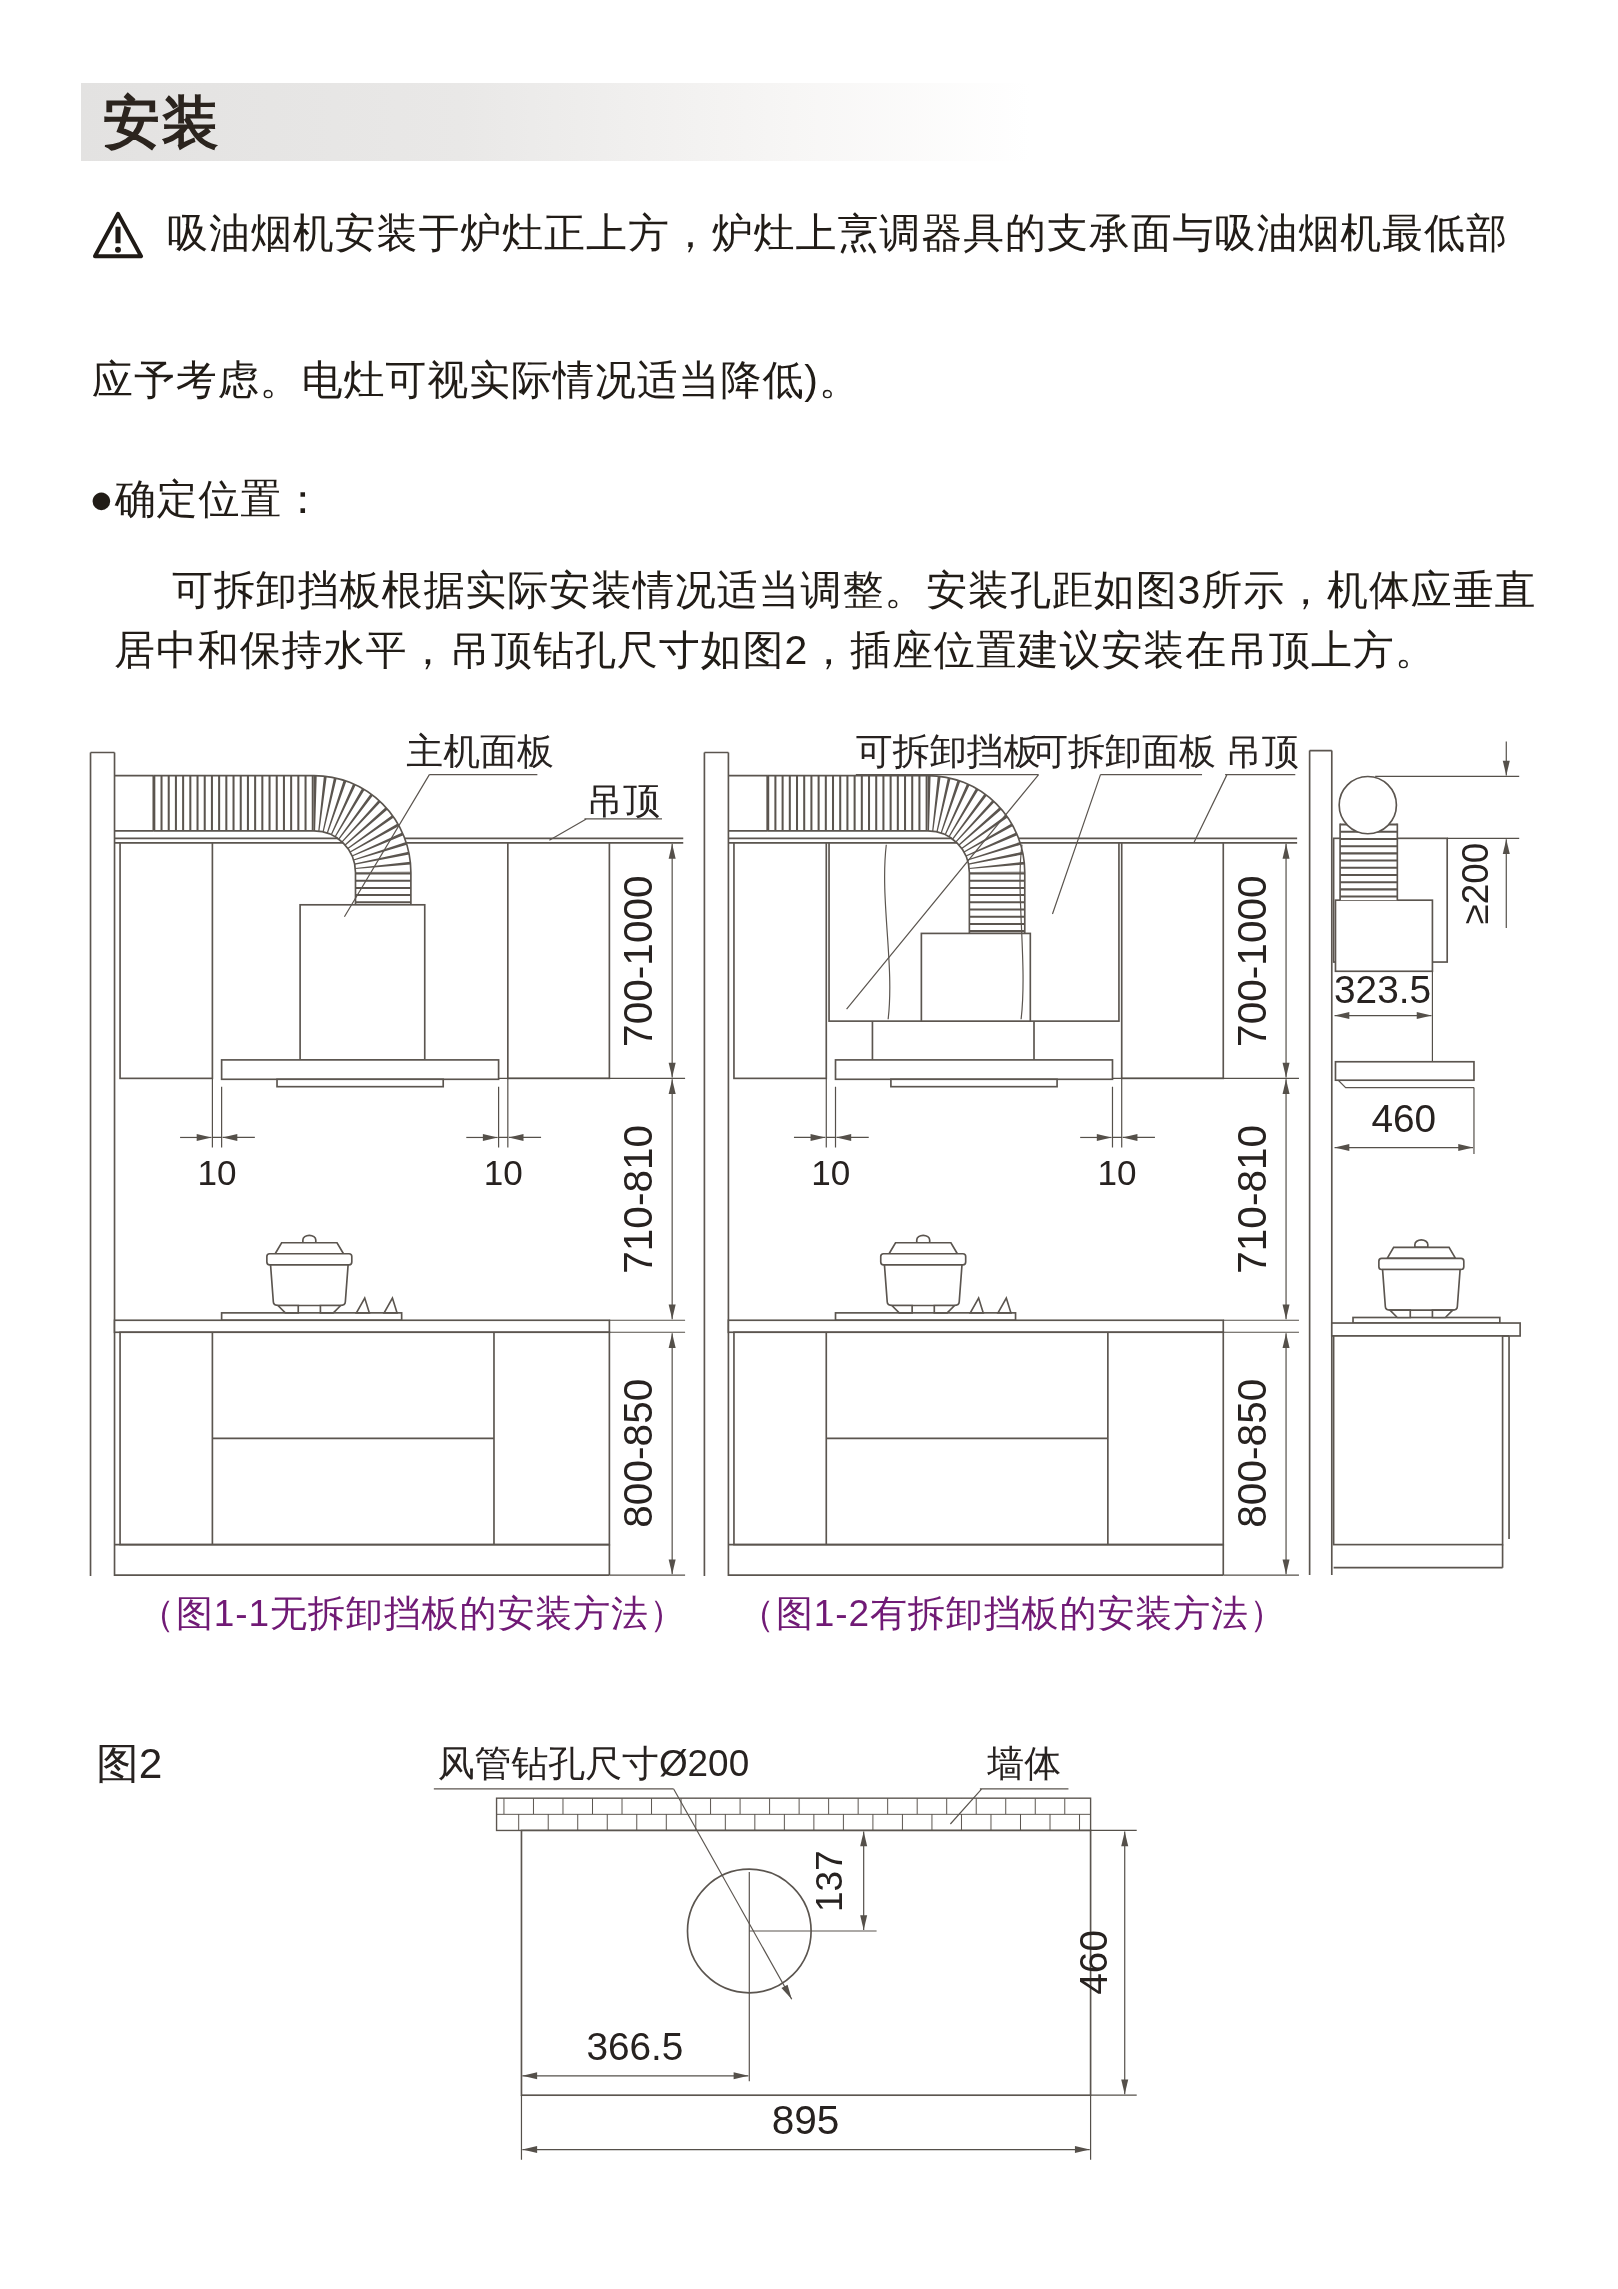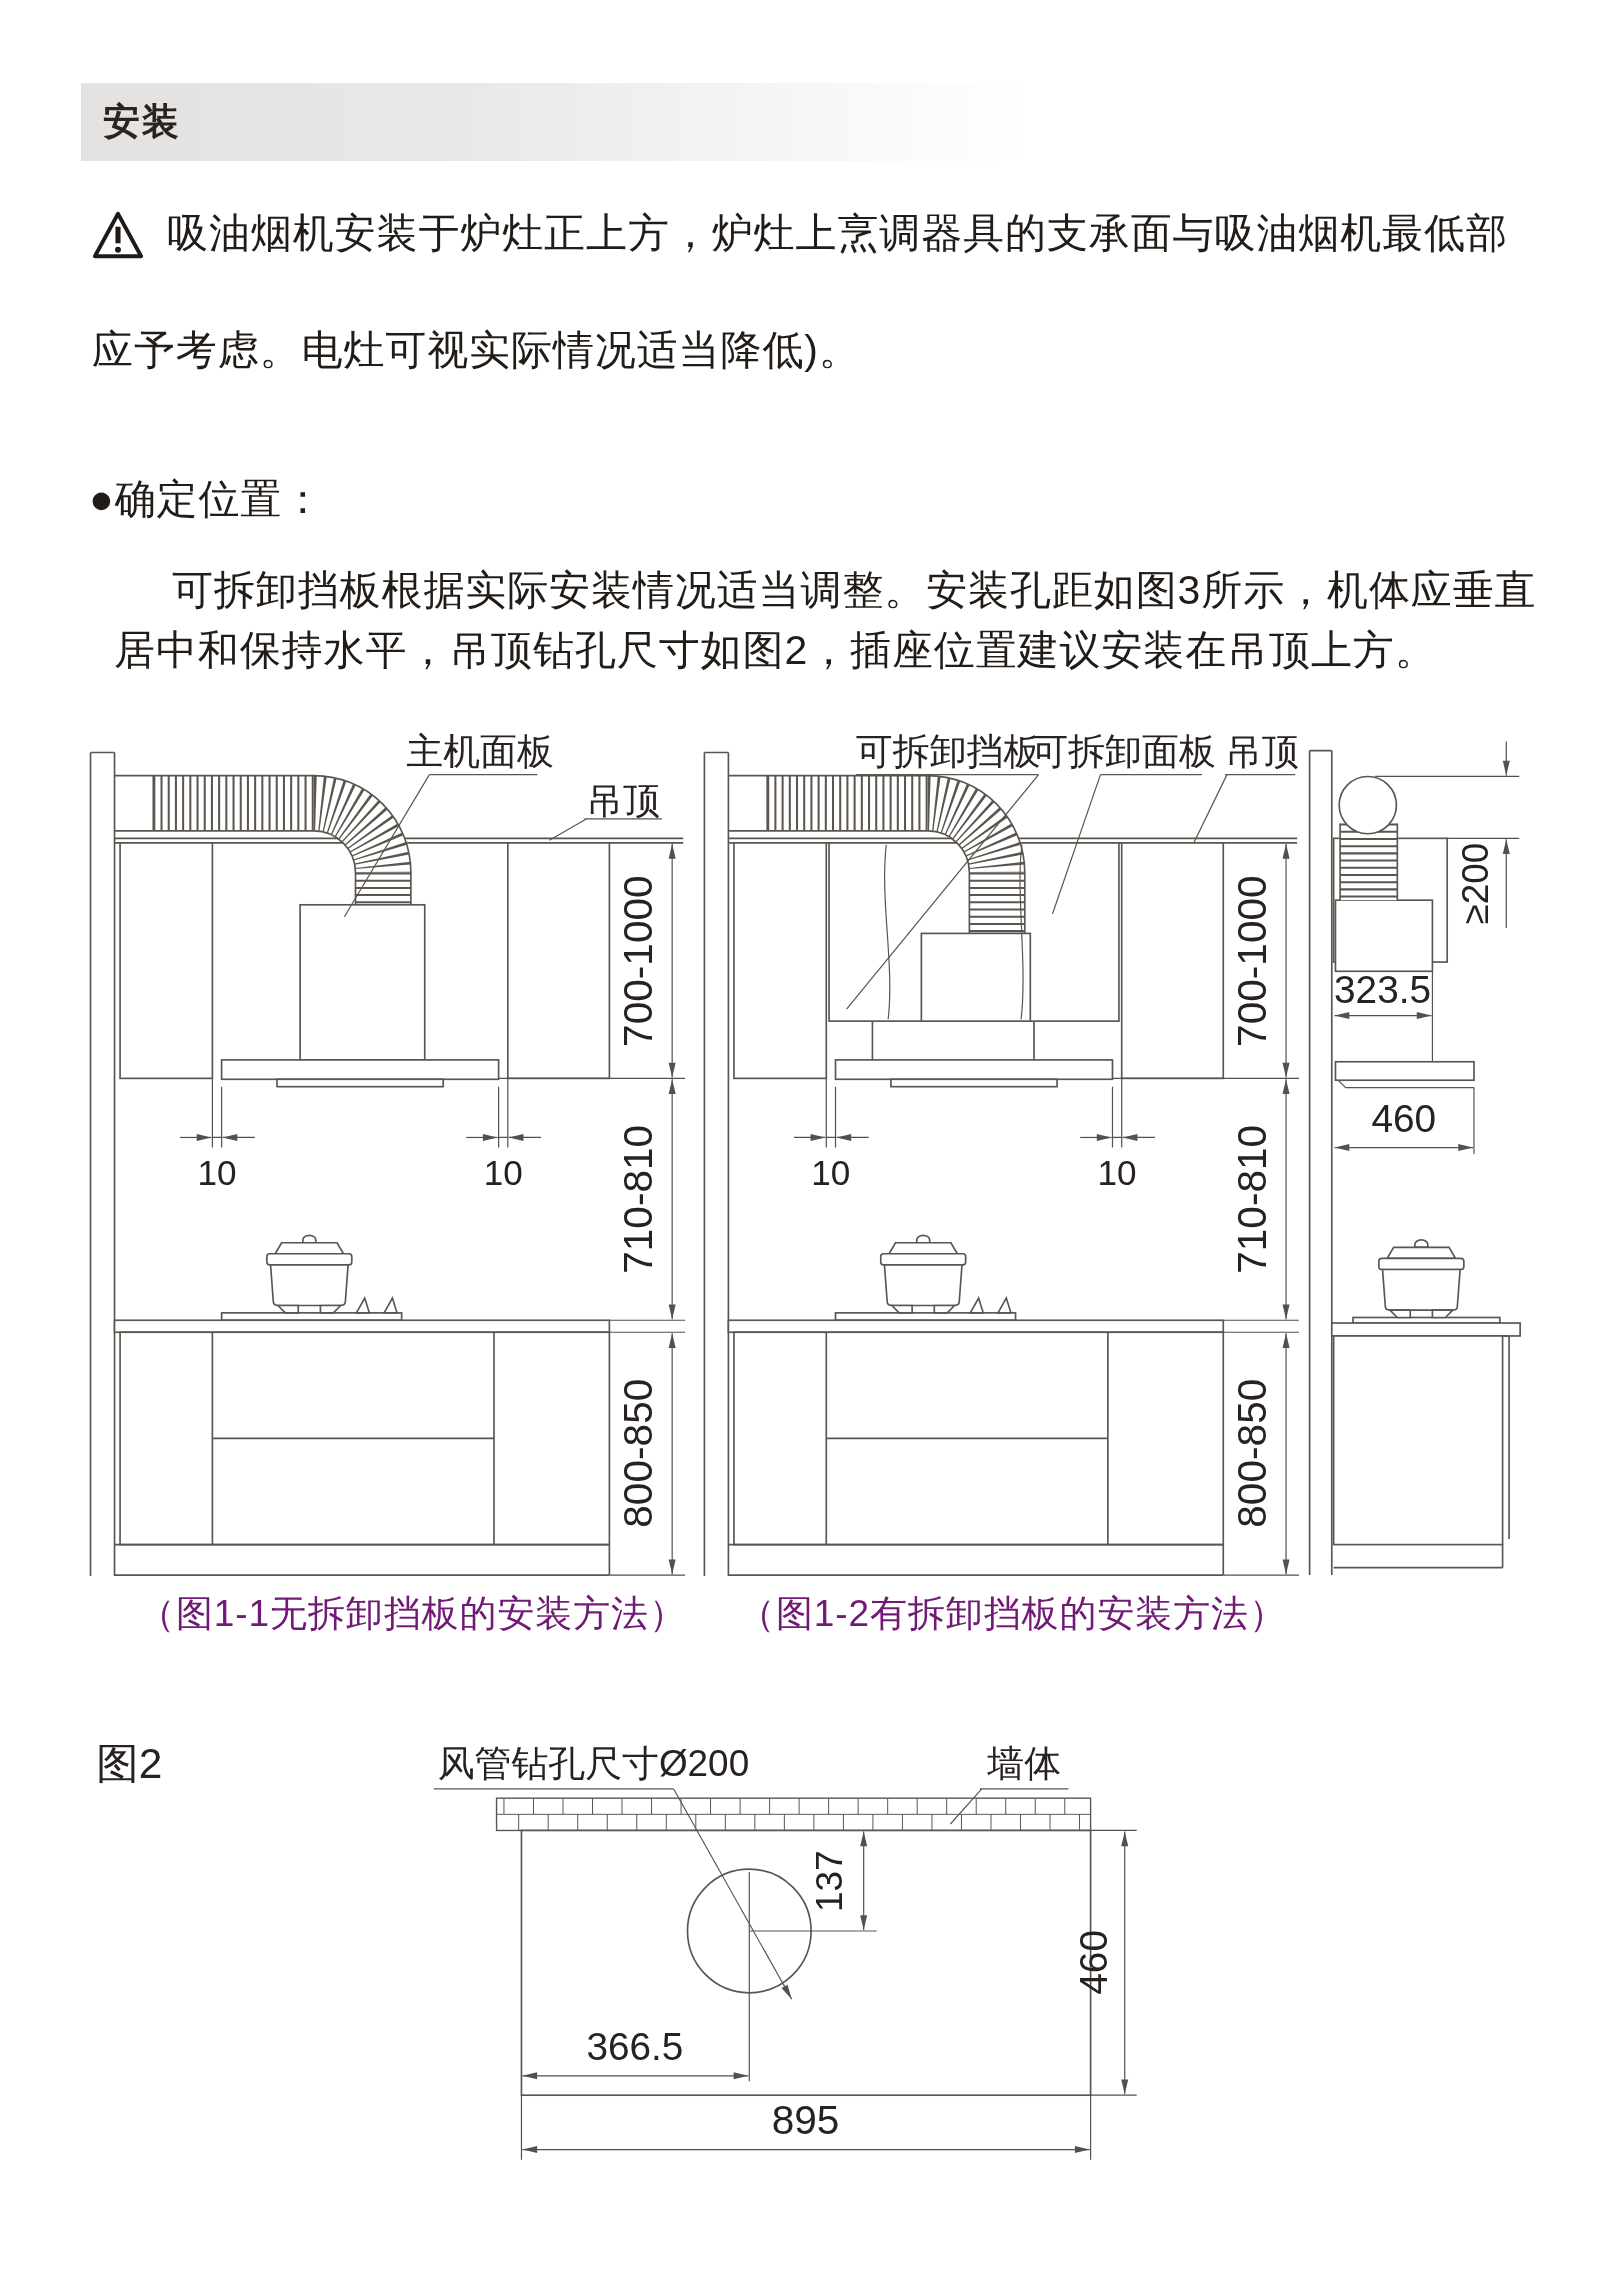--- a/index.html
+++ b/index.html
@@ -1,21 +1,21 @@
 <!DOCTYPE html>
 <html style="font-size:14.8px"><head>
 <meta charset="utf-8">
 <style>
   html,body{margin:0;padding:0;background:#9c9c9c;}
   #page{position:relative;width:1619px;height:2290px;background:#ffffff;
         font-family:"Liberation Sans","DejaVu Sans",sans-serif;color:#231d18;overflow:hidden;}
   .abs{position:absolute;}
   #title-bar{left:81px;top:83px;width:949px;height:78px;
      background:linear-gradient(90deg,#e3e2e1 0%,#e9e8e7 40%,#f7f6f5 75%,#ffffff 100%);}
-  #title-bar .t{font-size:37px;font-weight:bold;line-height:78px;padding-left:22px;color:#2b241e;letter-spacing:1.8px;}
+  #title-bar .t{font-size:57px;font-weight:bold;line-height:78px;padding-left:22px;color:#2b241e;letter-spacing:1.8px;}
   .txt{font-size:41px;line-height:52px;letter-spacing:0.9px;white-space:nowrap;color:#211c17;}
   .wline1{left:92px;top:207px;display:flex;gap:23px;align-items:flex-end;}
   .cap{font-size:37px;letter-spacing:0.9px;text-align:center;color:#701a75;white-space:nowrap;}
   svg.fig{position:absolute;overflow:visible;}
   svg .ln{fill:none;stroke:#5b554f;stroke-width:1.8px;}
   svg .thin{fill:none;stroke:#5b554f;stroke-width:1.3px;}
   svg .wf{fill:#ffffff;stroke:#5b554f;stroke-width:1.8px;}
   svg .wfo{fill:#ffffff;stroke:none;}
   svg .crg{fill:none;stroke:#5b554f;stroke-width:60px;stroke-dasharray:2.2 5.6;}
   svg .crgS{fill:none;stroke:#5b554f;stroke-width:62px;stroke-dasharray:2.2 5.6;}
@@ -36,21 +36,21 @@
   </div>
 
   <div class="abs wline1">
     <svg width="52" height="48" viewBox="0 0 56 52">
       <polygon points="28,3 53,49 3,49" fill="none" stroke="#1f1a16" stroke-width="4.2" stroke-linejoin="round"></polygon>
       <line x1="28" y1="17" x2="28" y2="35" stroke="#1f1a16" stroke-width="5.5"></line>
       <circle cx="28" cy="42" r="3.2" fill="#1f1a16"></circle>
     </svg>
     <span class="txt">吸油烟机安装于炉灶正上方，炉灶上烹调器具的支承面与吸油烟机最低部</span>
   </div>
-  <div class="abs txt" style="left:92px;top:324px;">应予考虑。电灶可视实际情况适当降低)。</div>
+  <div class="abs txt" style="left:92px;top:354px;">应予考虑。电灶可视实际情况适当降低)。</div>
   <div class="abs txt" style="left:89px;top:473px;">●确定位置：</div>
   <div class="abs txt" style="left:172px;top:556px;margin-top:8px;">可拆卸挡板根据实际安装情况适当调整。安装孔距如图3所示，机体应垂直</div>
   <div class="abs txt" style="left:92px;top:624px;margin-left:22px;">居中和保持水平，吊顶钻孔尺寸如图2，插座位置建议安装在吊顶上方。</div>
 
   <svg class="fig" style="left:83px;top:734px;" width="605" height="854" viewBox="0 0 655 925">
     <defs>
       <marker id="arr" markerUnits="userSpaceOnUse" markerWidth="18" markerHeight="10" viewBox="0 0 18 10" refX="17" refY="5" orient="auto-start-reverse">
         <path d="M17,5 L1,1.2 L1,8.8 Z" fill="#55504a"></path>
       </marker>
       <pattern id="brick" patternUnits="userSpaceOnUse" x="448" y="88" width="32" height="35">

